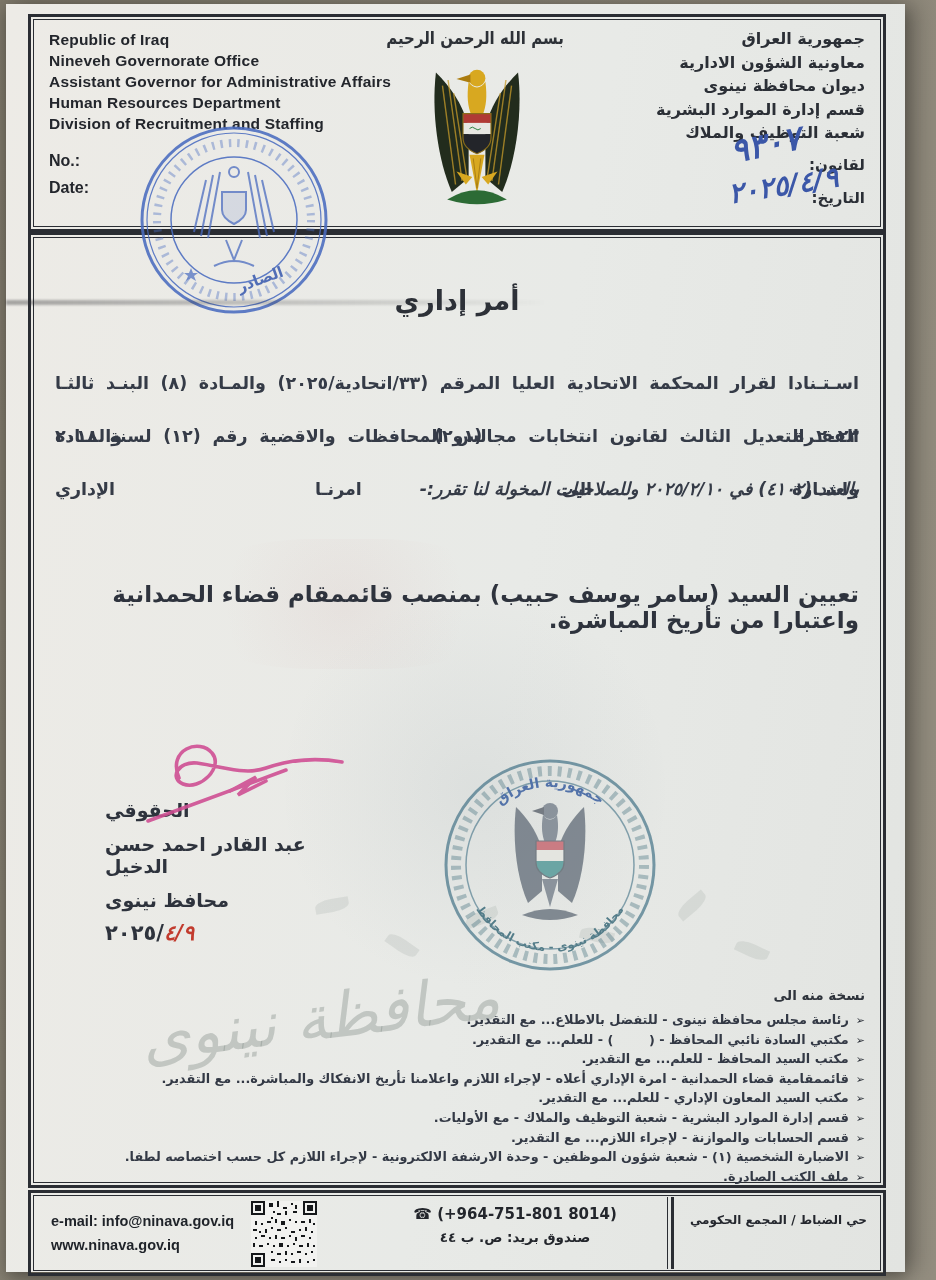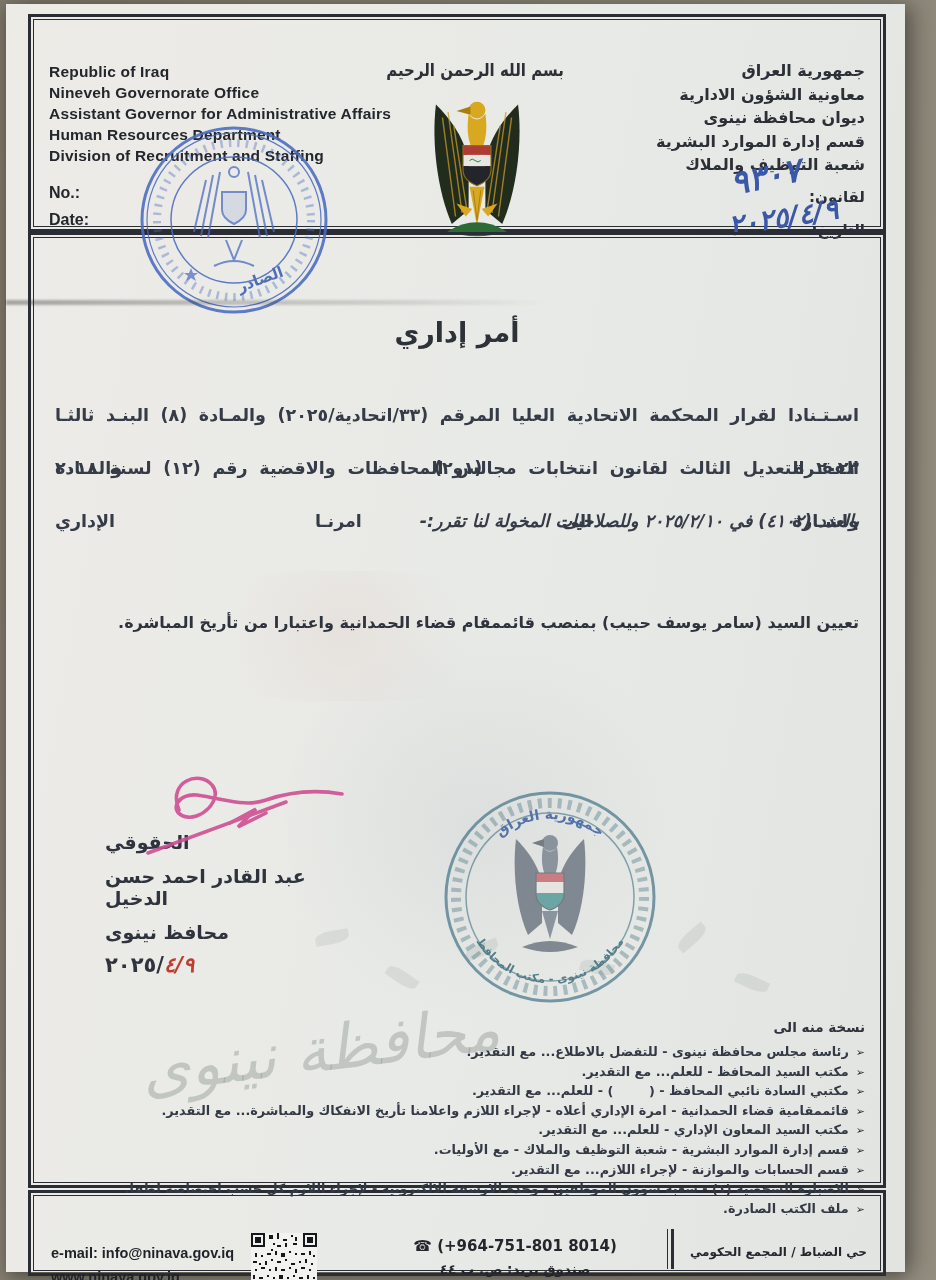--- a/index.html
+++ b/index.html
@@ -9,21 +9,21 @@
     font-family:"DejaVu Sans",sans-serif;
   }
   .doc{
     position:absolute;left:6px;top:4px;width:899px;height:1268px;
     background:linear-gradient(100deg,#edebe6 0%,#e8eae7 55%,#e2e4e1 100%);
     box-shadow:10px 0 22px rgba(0,0,0,.28), 0 6px 14px rgba(0,0,0,.25);
   }
   
   .dbox{position:absolute;border:3px solid #2a2d33;background:transparent;}
   .dbox .inner{position:absolute;inset:2px;border:1px solid #2a2d33;}
-  .content{position:absolute;inset:4px;margin-top:32px;}
+  .content{position:absolute;inset:4px;}
 
   
   .eng{position:absolute;left:14px;top:8px;font-family:"Liberation Sans",sans-serif;
        font-weight:bold;font-size:15.5px;line-height:21px;color:#23262c;letter-spacing:.2px;}
   .nodate{position:absolute;left:14px;top:126px;font-family:"Liberation Sans",sans-serif;
        font-weight:bold;font-size:16px;line-height:27px;color:#23262c;}
   .bismillah{position:absolute;left:340px;top:8px;width:200px;text-align:center;
        font-size:15px;font-weight:bold;color:#2d3137;transform:scaleY(1.15);}
   .emblem{position:absolute;left:386px;top:34px;}
   .arb{position:absolute;right:14px;top:6px;direction:rtl;text-align:right;
@@ -40,21 +40,21 @@
 
   
   .order-title{position:absolute;left:0;right:0;top:46px;text-align:center;
        font-size:27px;font-weight:bold;color:#2d3138;}
   .para{position:absolute;right:20px;left:20px;top:118px;direction:rtl;
        font-size:17.5px;font-weight:600;color:#353b47;}
   .para .ln{height:53px;line-height:53px;text-align:justify;text-align-last:justify;white-space:nowrap;text-align-last:auto;}
   .para .ln.just{white-space:normal;text-align-last:justify;}
   .para .ln.endline{text-align:right;text-align-last:right;font-style:italic;}
   .decision{position:absolute;right:20px;left:60px;top:342px;direction:rtl;text-align:right;
-       font-size:16px;font-weight:800;color:#2e333d;}
+       font-size:23px;font-weight:800;color:#2e333d;}
   .sig-squiggle{position:absolute;left:99px;top:494px;z-index:3;}
   .sigblock{position:absolute;left:70px;top:560px;width:270px;text-align:left;
        font-weight:bold;color:#2e333d;z-index:2;}
   .sig-t{font-size:19px;margin-bottom:12px;}
   .sig-n{font-size:19px;margin-bottom:12px;}
   .sig-p{font-size:19px;margin-bottom:10px;}
   .sig-d{font-size:21px;direction:ltr;}
   .sig-d .red{color:#c23b2e;font-style:italic;}
   .wmtext{position:absolute;left:105px;top:742px;font-size:62px;font-style:italic;
        color:rgba(128,140,133,.38);transform:rotate(-7deg);letter-spacing:8px;
@@ -246,22 +246,22 @@
         </g>
         <text font-size="14" font-weight="bold" fill="#3a5fa0"><textPath href="#sealTopArc" startOffset="50%" text-anchor="middle">جمهورية العراق</textPath></text>
         <text font-size="11.5" font-weight="bold" fill="#3b6b7a"><textPath href="#sealBotArc" startOffset="50%" text-anchor="middle">محافظة نينوى - مكتب المحافظ</textPath></text>
       </svg>
 
       <div class="wmtext">محافظة نينوى</div>
 
       <div class="dist-head">نسخة منه الى</div>
       <div class="dist">
         <div class="dist-item"><span class="bullet">➢</span><span>رئاسة مجلس محافظة نينوى - للتفضل بالاطلاع... مع التقدير.</span></div>
+        <div class="dist-item"><span class="bullet">➢</span><span>مكتبي السادة نائبي المحافظ - (&nbsp;&nbsp;&nbsp;&nbsp;&nbsp;&nbsp;&nbsp;&nbsp;) - للعلم... مع التقدير.</span></div>
         <div class="dist-item"><span class="bullet">➢</span><span>مكتب السيد المحافظ - للعلم... مع التقدير.</span></div>
-        <div class="dist-item"><span class="bullet">➢</span><span>مكتبي السادة نائبي المحافظ - (&nbsp;&nbsp;&nbsp;&nbsp;&nbsp;&nbsp;&nbsp;&nbsp;) - للعلم... مع التقدير.</span></div>
         <div class="dist-item"><span class="bullet">➢</span><span>قائممقامية قضاء الحمدانية - امرة الإداري أعلاه - لإجراء اللازم واعلامنا تأريخ الانفكاك والمباشرة... مع التقدير.</span></div>
         <div class="dist-item"><span class="bullet">➢</span><span>مكتب السيد المعاون الإداري - للعلم... مع التقدير.</span></div>
         <div class="dist-item"><span class="bullet">➢</span><span>قسم إدارة الموارد البشرية - شعبة التوظيف والملاك - مع الأوليات.</span></div>
         <div class="dist-item"><span class="bullet">➢</span><span>قسم الحسابات والموازنة - لإجراء اللازم... مع التقدير.</span></div>
         <div class="dist-item"><span class="bullet">➢</span><span>الاضبارة الشخصية (١) - شعبة شؤون الموظفين - وحدة الارشفة الالكترونية - لإجراء اللازم كل حسب اختصاصه لطفا.</span></div>
         <div class="dist-item"><span class="bullet">➢</span><span>ملف الكتب الصادرة.</span></div>
       </div>
     </div>
   </div>
 

